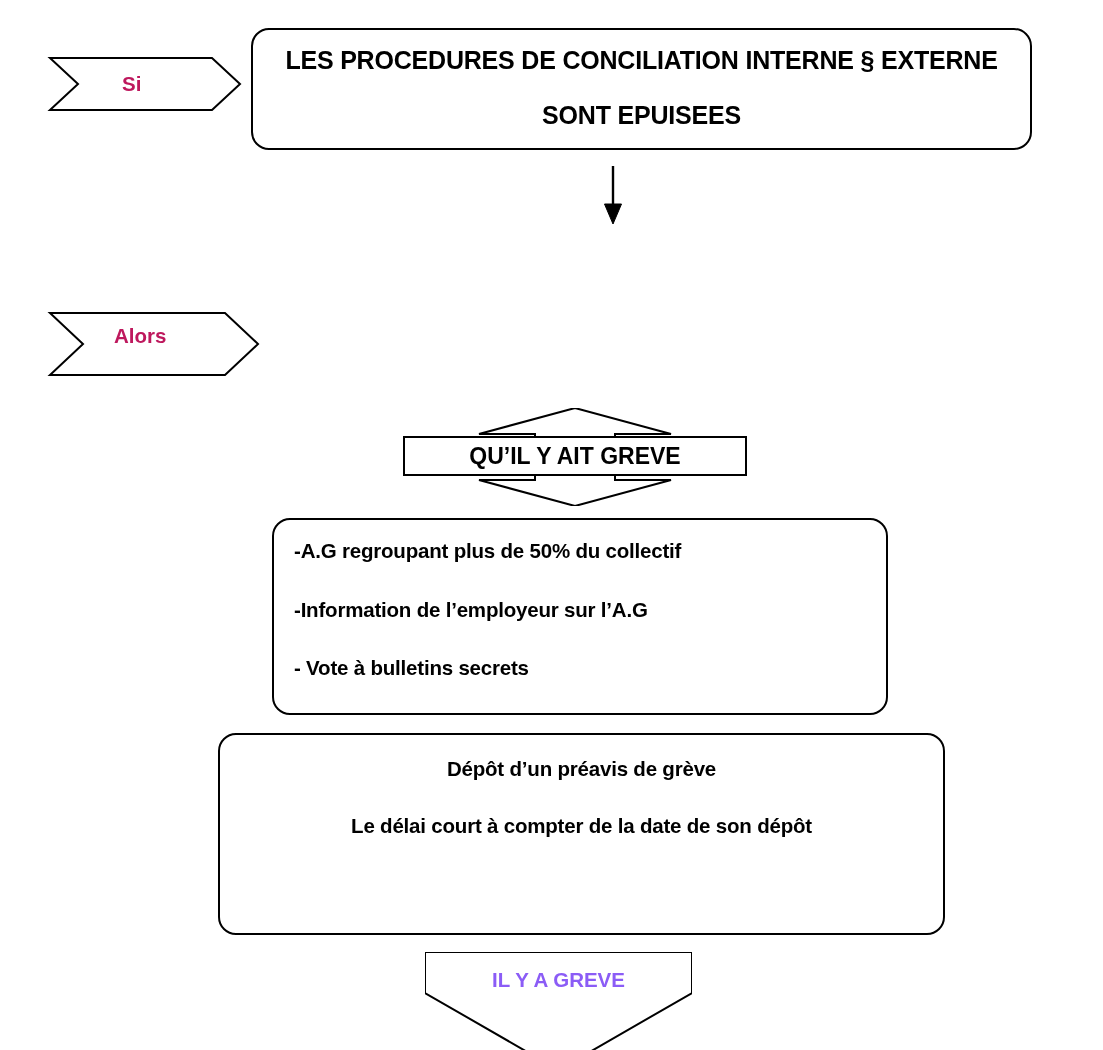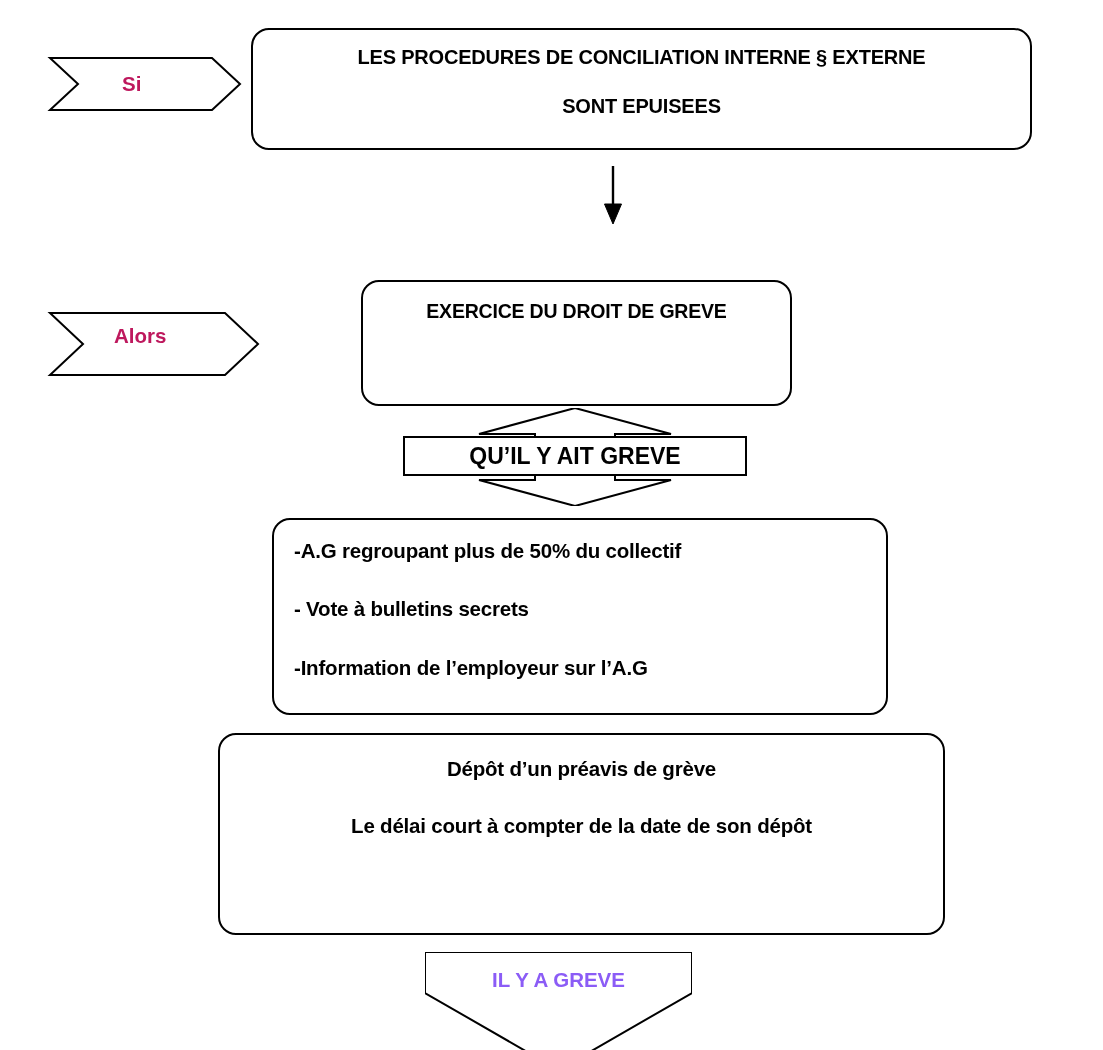--- a/index.html
+++ b/index.html
@@ -39,21 +39,21 @@
   .rbox .line {
     font-weight: bold;
     color: #000000;
     text-align: center;
     white-space: nowrap;
     letter-spacing: -0.2px;
   }
 
   
   #box-procedures { left: 251px; top: 28px; width: 781px; height: 122px; }
-  #box-procedures .line { font-size: 20px; }
+  #box-procedures .line { font-size: 25px; }
   #box-procedures .line.l1 { margin-top: 16px; }
   #box-procedures .line.l2 { margin-top: 26px; }
 
   
   #box-exercice { left: 361px; top: 280px; width: 431px; height: 126px; }
   #box-exercice .line { font-size: 19.5px; margin-top: 18px; }
 
   
   #box-conditions {
     left: 272px; top: 518px; width: 616px; height: 197px;
@@ -157,37 +157,34 @@
     </svg>
   </div>
 
   <div class="chevron node" id="chevron-alors">
     <svg width="208" height="62" viewBox="0 0 208 62">
       <polygon points="0,0 175,0 208,31 175,62 0,62 33,31" fill="#FFFFFF" stroke="#000000" stroke-width="2" stroke-linejoin="miter"></polygon>
     </svg>
     <span class="clabel">Alors</span>
   </div>
 
-  <div class="node rbox" id="box-exercice">
-    <div class="line">EXERCICE DU DROIT DE GREVE</div>
-  </div>
 
   <div class="node" id="updown-group">
     <svg width="344" height="98" viewBox="0 0 344 98">
       <polygon points="172,0 268,26 212,26 212,72 268,72 172,98 76,72 132,72 132,26 76,26" fill="#FFFFFF" stroke="#000000" stroke-width="2" stroke-linejoin="miter"></polygon>
     </svg>
     <div id="updown-rect">
       <span class="line">QU’IL Y AIT GREVE</span>
     </div>
   </div>
 
   <div class="node rbox" id="box-conditions">
     <div class="line c1">-A.G regroupant plus de 50% du collectif</div>
+    <div class="line c2">-Information de l’employeur sur l’A.G</div>
     <div class="line c3">- Vote à bulletins secrets</div>
-    <div class="line c2">-Information de l’employeur sur l’A.G</div>
   </div>
 
   <div class="node rbox" id="box-preavis">
     <div class="line p1">Dépôt d’un préavis de grève</div>
     <div class="line p3">Le délai court à compter de la date de son dépôt</div>
   </div>
 
   <div class="node" id="downarrow-greve">
     <svg width="267" height="120" viewBox="0 0 267 120">
       <polygon points="0,0 267,0 267,41 133.5,118 0,41" fill="#FFFFFF" stroke="#000000" stroke-width="2" stroke-linejoin="miter"></polygon>

